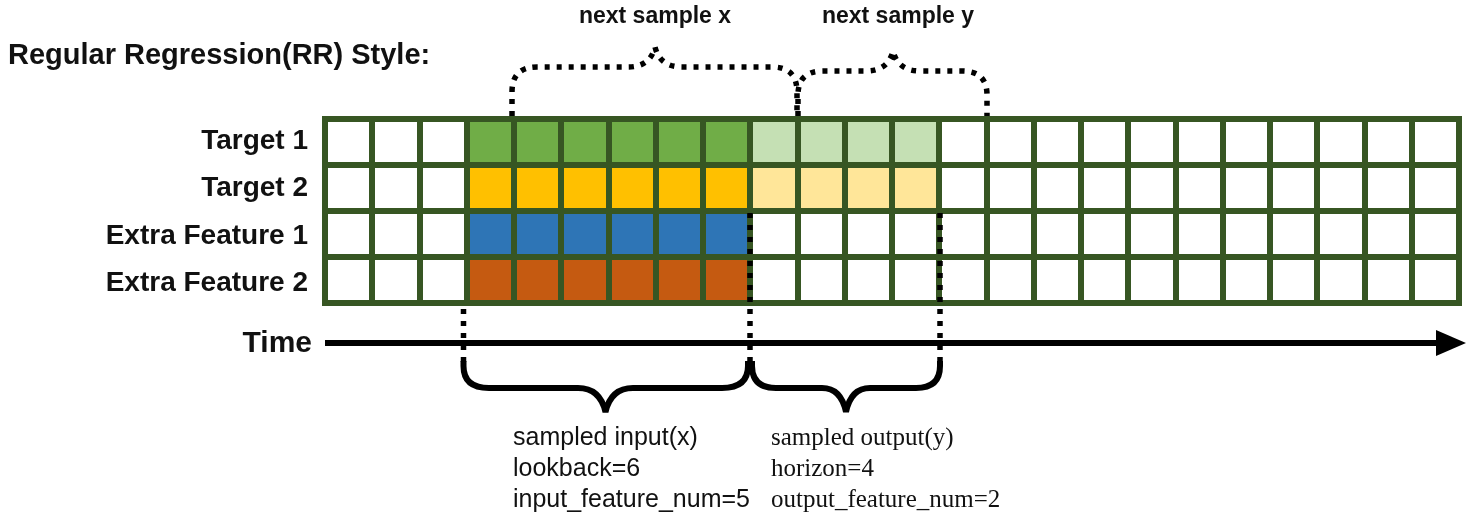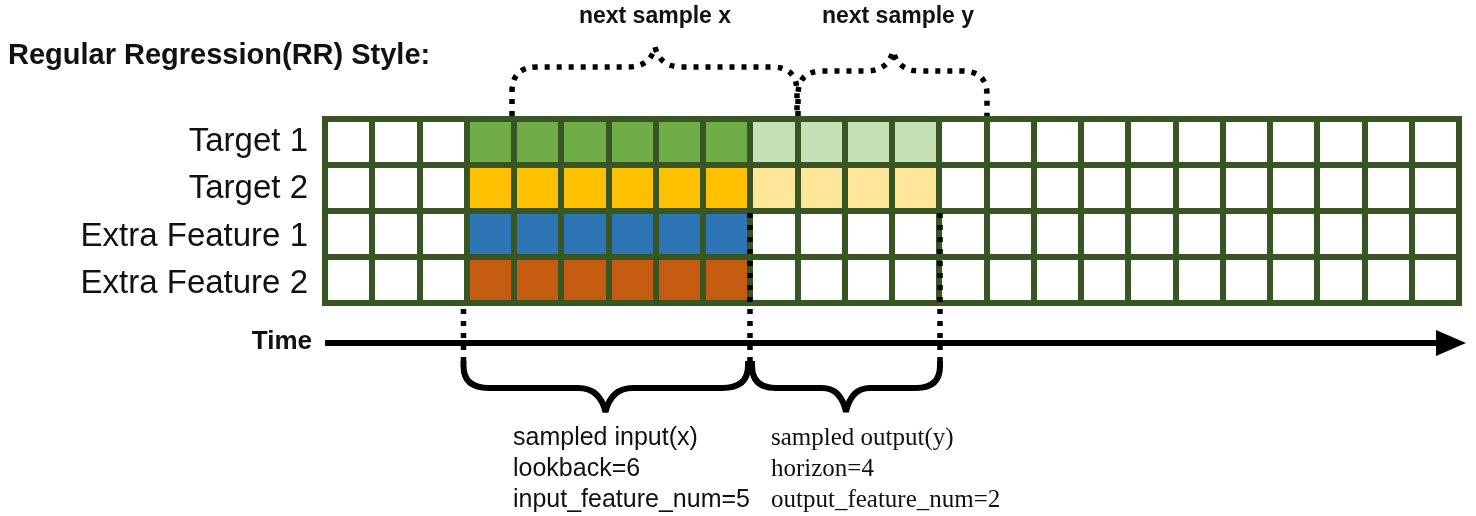--- a/index.html
+++ b/index.html
@@ -7,28 +7,28 @@
     position:relative;width:1476px;height:516px;background:#ffffff;overflow:hidden;
     font-family:"Liberation Sans",sans-serif;color:#111;
   }
   .abs{position:absolute;}
   #title{left:8px;top:2px;font-size:29px;font-weight:700;letter-spacing:0px;margin-top:36px;}
   .next-label{top:2px;font-size:23px;font-weight:700;text-align:center;}
   #next-x{left:512px;width:286px;}
   #next-y{left:798px;width:200px;}
   #row-labels{left:0;top:116px;width:308px;height:190px;display:flex;flex-direction:column;}
   .row-label{flex:1;display:flex;align-items:center;justify-content:flex-end;
-    font-size:33px;font-weight:400;white-space:nowrap;margin-left:48px;}
+    font-size:28px;font-weight:700;white-space:nowrap;margin-left:48px;}
   #sample-grid{
     left:322px;top:116px;width:1140px;height:190px;background:#375623;
     box-sizing:border-box;padding:6px;display:grid;gap:6px;
     grid-template-columns:repeat(24,1fr);grid-template-rows:repeat(4,1fr);
   }
   .cell{background:#ffffff;}
-  #time-label{left:130px;top:325px;width:182px;text-align:right;font-size:26px;font-weight:700;}
+  #time-label{left:130px;top:325px;width:182px;text-align:right;font-size:30px;font-weight:700;}
   #overlay{left:0;top:0;width:1476px;height:516px;pointer-events:none;}
   .anno-block{top:421px;font-size:25px;font-weight:500;line-height:31px;white-space:nowrap;}
   #anno-input{left:513px;}
   #anno-output{left:771px;font-family:Liberation Serif, serif;}
 </style>
 </head>
 <body>
 
 <div id="canvas">
 

